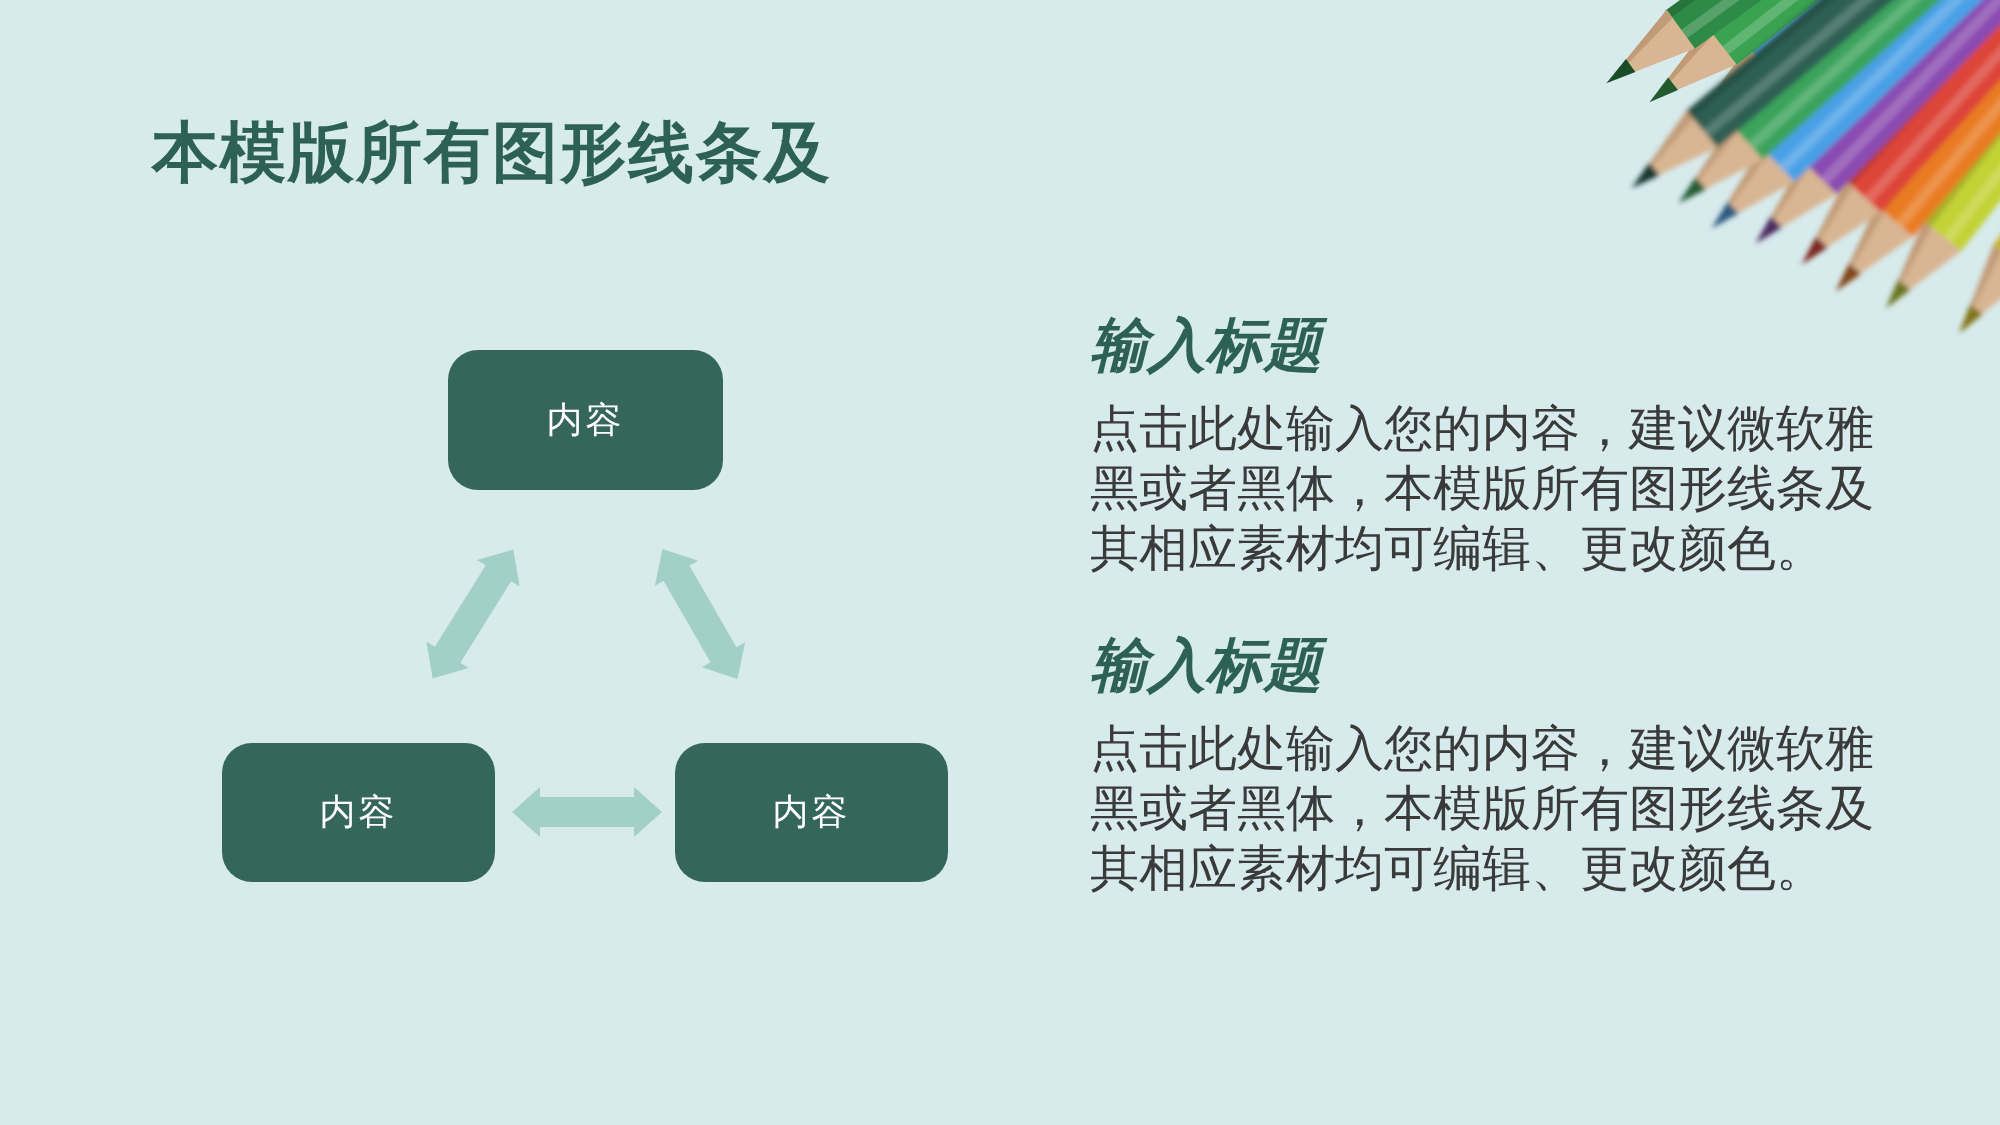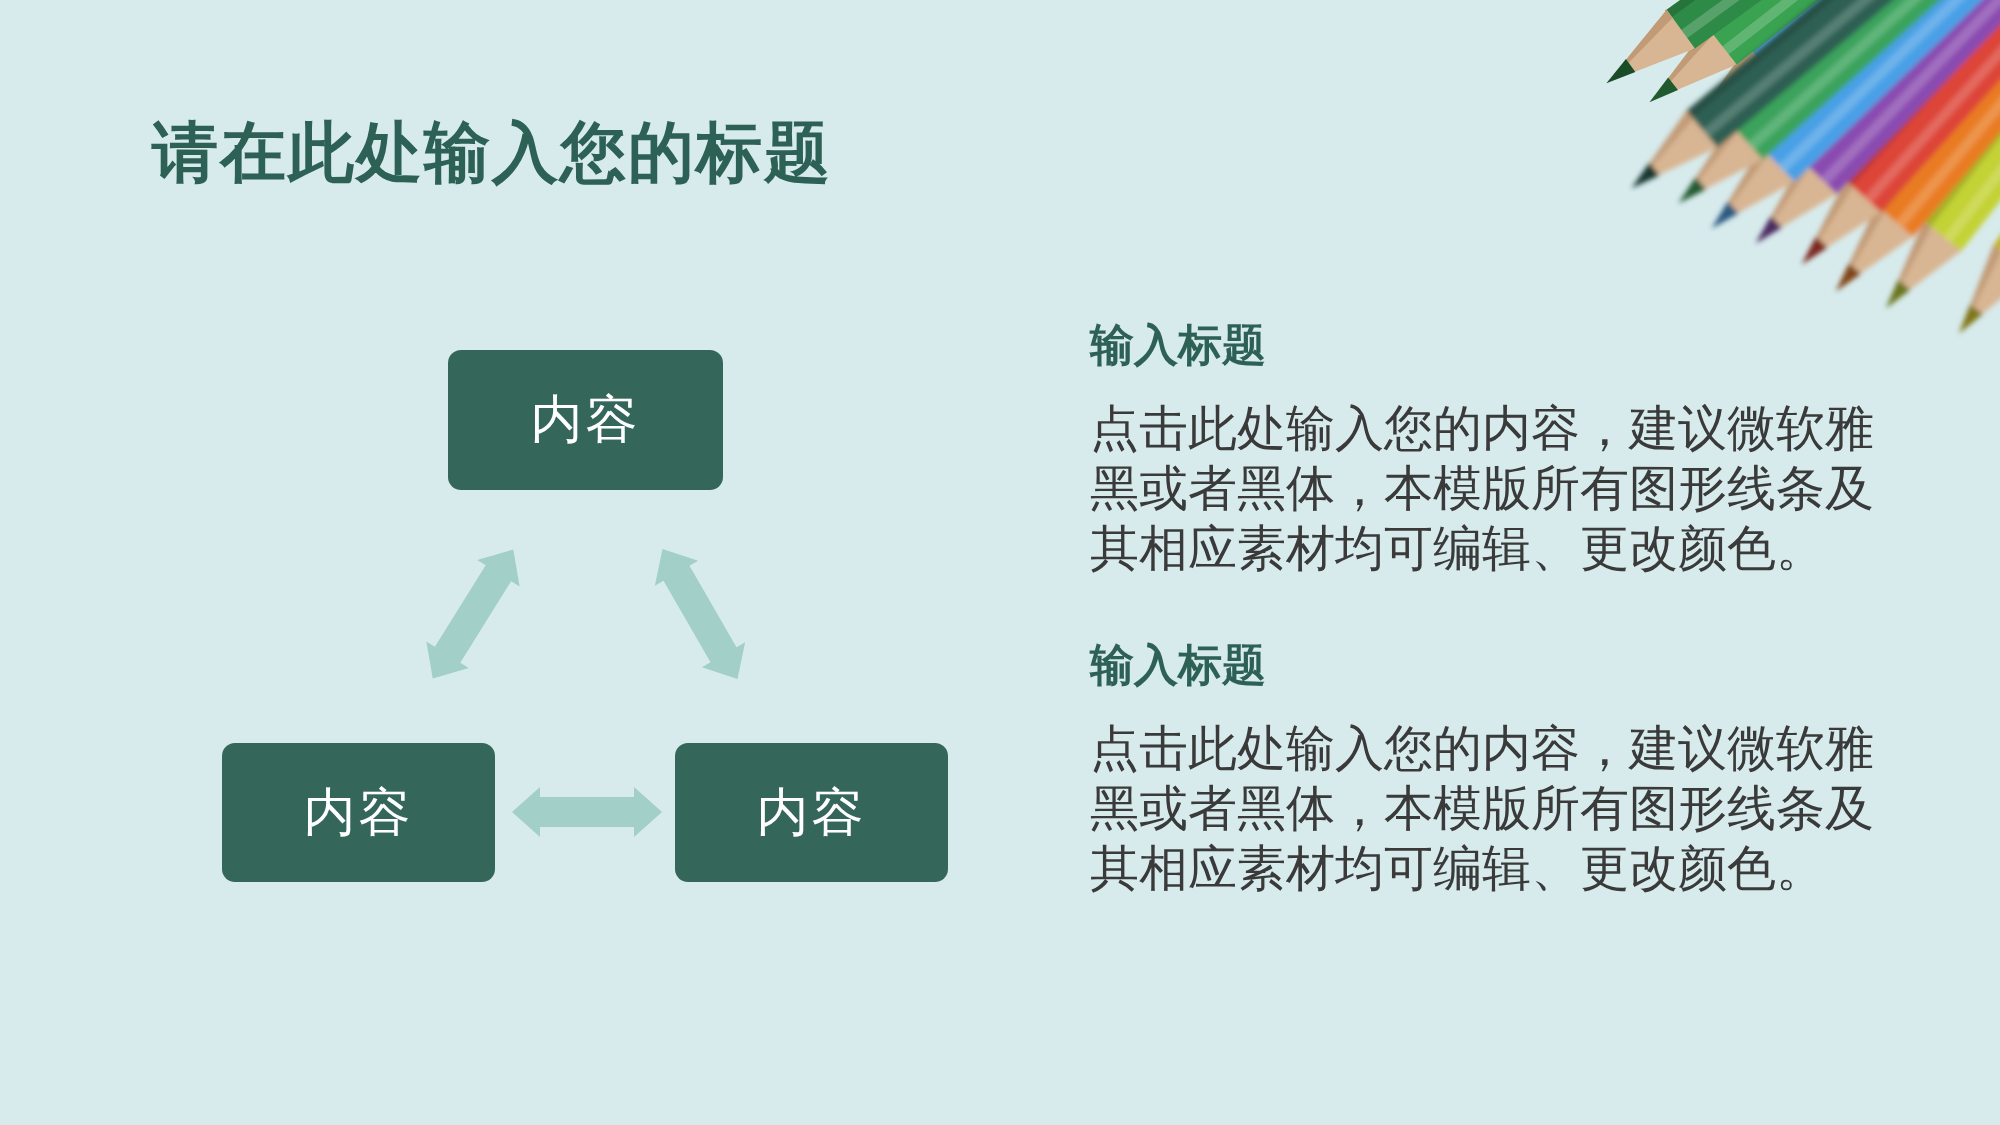--- a/index.html
+++ b/index.html
@@ -18,52 +18,53 @@
     white-space:nowrap;
   }
   .arrows-layer{
     position:absolute;left:0;top:0;width:2000px;height:1125px;
     pointer-events:none;
   }
   .node{
     position:absolute;
     background:var(--shape-fill,#35665a);
     color:var(--node-text,#ffffff);
-    border-radius:13px;
+    border-radius:30px;
     display:flex;align-items:center;justify-content:center;
-    font-size:52px;letter-spacing:3px;
+    font-size:36px;letter-spacing:3px;
   }
   .node-top{left:448px;top:350px;width:275px;height:140px;}
   .node-left{left:222px;top:743px;width:273px;height:139px;}
   .node-right{left:675px;top:743px;width:273px;height:139px;}
   .content-col{
     position:absolute;left:1090px;top:318px;width:700px;
   }
   .text-section + .text-section{margin-top:60px;}
   .section-heading{
-    font-size:44px;font-weight:bold;line-height:54px;
+    font-size:58px;font-weight:bold;line-height:54px;
     color:var(--heading-text,#2e6156);
     margin:0 0 26px 0;
+    font-style:italic;
   }
   .section-body{margin:0;}
   .body-line{
     font-size:49px;line-height:60px;
     color:var(--body-text,#3a3a3a);
     white-space:nowrap;
   }
   .pencils{
     position:absolute;top:0;right:0;width:480px;height:360px;
   }
 </style>
 </head>
 <body>
 
 <div class="slide" style="--background: #d7ebed; --shape-fill: #35665a; --heading-text: #2e6156; --body-text: #3a3a3a; --arrow: #a2cfc8; --node-text: #ffffff; --pencil-wood: #d8b593; --pencil-wood-shade: #bd9571;">
 
-  <div class="slide-title">请在此处输入您的标题</div>
+  <div class="slide-title">本模版所有图形线条及</div>
 
   <svg class="arrows-layer" id="arrows-svg" viewBox="0 0 2000 1125">
       <polygon points="-75,0 -47,-25 -47,-15 47,-15 47,-25 75,0 47,25 47,15 -47,15 -47,25" fill="#a2cfc8" transform="translate(587,812) rotate(0)"></polygon>
       <polygon points="-76,0 -48,-25 -48,-15 48,-15 48,-25 76,0 48,25 48,15 -48,15 -48,25" fill="#a2cfc8" transform="translate(473,614) rotate(122)"></polygon>
       <polygon points="-75,0 -47,-25 -47,-15 47,-15 47,-25 75,0 47,25 47,15 -47,15 -47,25" fill="#a2cfc8" transform="translate(700,614) rotate(60)"></polygon>
     </svg>
 
   <div class="node node-top">内容</div>
   <div class="node node-left">内容</div>
   <div class="node node-right">内容</div>

